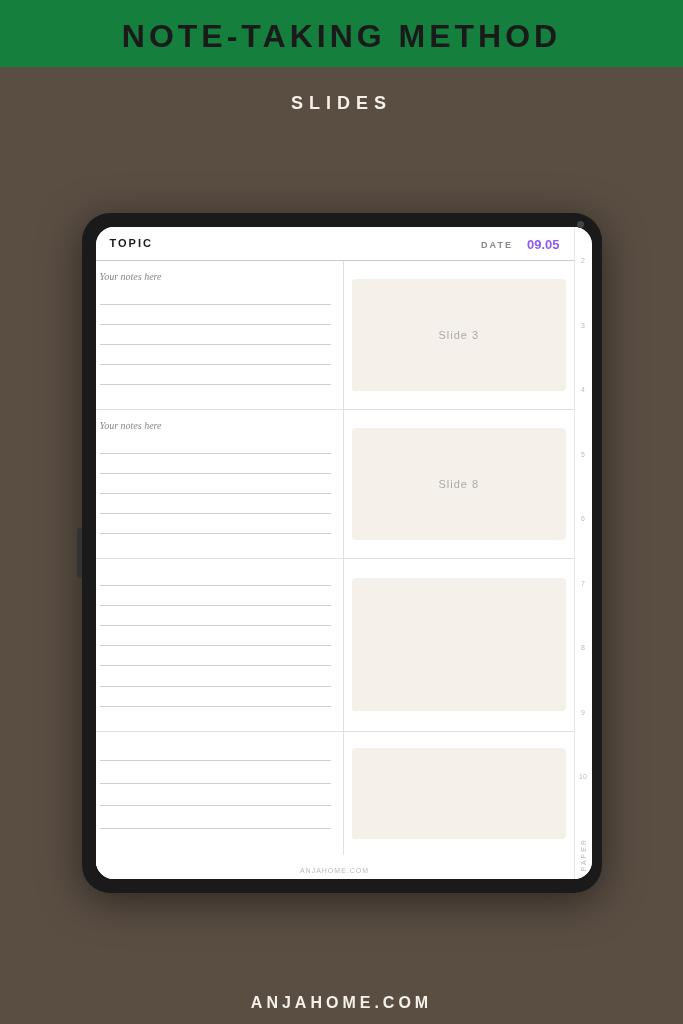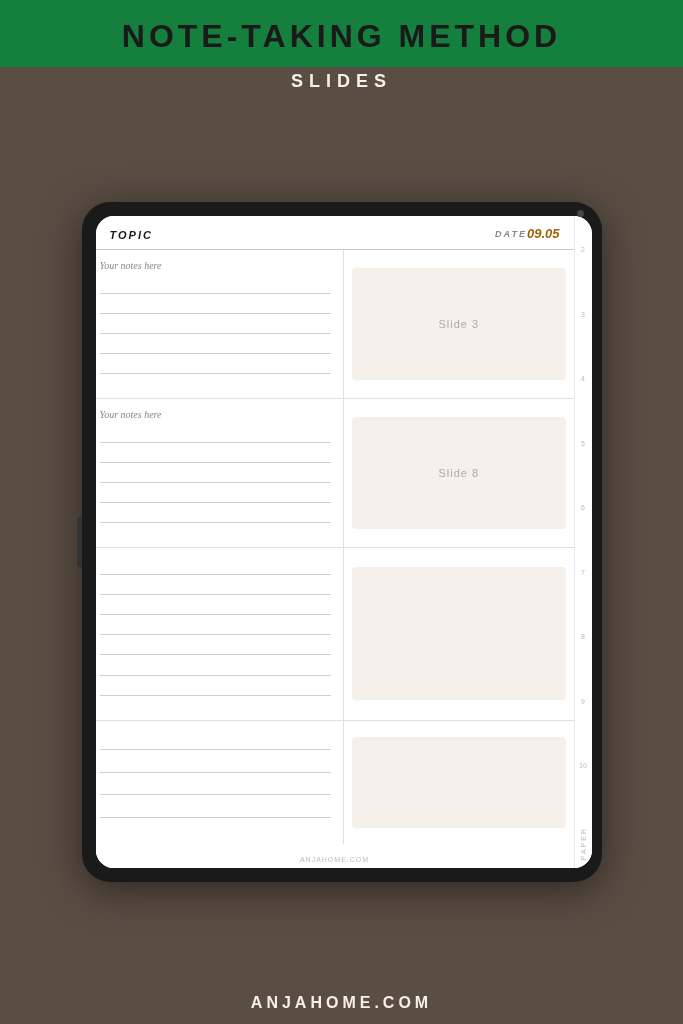--- a/index.html
+++ b/index.html
@@ -28,21 +28,21 @@
       font-size: 32px;
       font-weight: 900;
       letter-spacing: 4px;
       color: #1a1a1a;
       text-transform: uppercase;
     }
 
     
     .subtitle-area {
       width: 100%;
-      padding: 4px 0 14px 0;
+      padding: 26px 0 14px 0;
       text-align: center;
     }
 
     .subtitle {
       font-family: 'Arial', sans-serif;
       font-size: 18px;
       font-weight: 700;
       letter-spacing: 6px;
       color: #f5f0ea;
       text-transform: uppercase;
@@ -109,56 +109,55 @@
       display: flex;
       flex-direction: column;
       background: #ffffff;
       overflow: hidden;
     }
 
     
     .notebook-header {
       display: flex;
       flex-direction: row;
-      align-items: flex-end;
+      align-items: flex-start;
       justify-content: space-between;
       padding: 10px 14px 8px 14px;
       border-bottom: 1.5px solid #ccc;
-      font-style: italic;
     }
 
     .header-topic {
       font-family: 'Arial', sans-serif;
       font-size: 11px;
       font-weight: 700;
       letter-spacing: 2px;
       color: #1a1a1a;
       text-transform: uppercase;
     }
 
     .header-date-area {
       display: flex;
       align-items: center;
-      gap: 0;
+      gap: 14px;
     }
 
     .header-date-label {
       font-family: 'Arial', sans-serif;
       font-size: 9px;
       font-weight: 700;
       letter-spacing: 2px;
       color: #888;
       text-transform: uppercase;
     }
 
     .header-date-value {
       font-family: 'Arial', sans-serif;
       font-size: 13px;
       font-weight: 700;
-      color: #a16207;
+      color: #8b5cf6;
     }
 
     
     .notebook-content {
       flex: 1;
       display: flex;
       flex-direction: column;
       overflow: hidden;
     }
 

